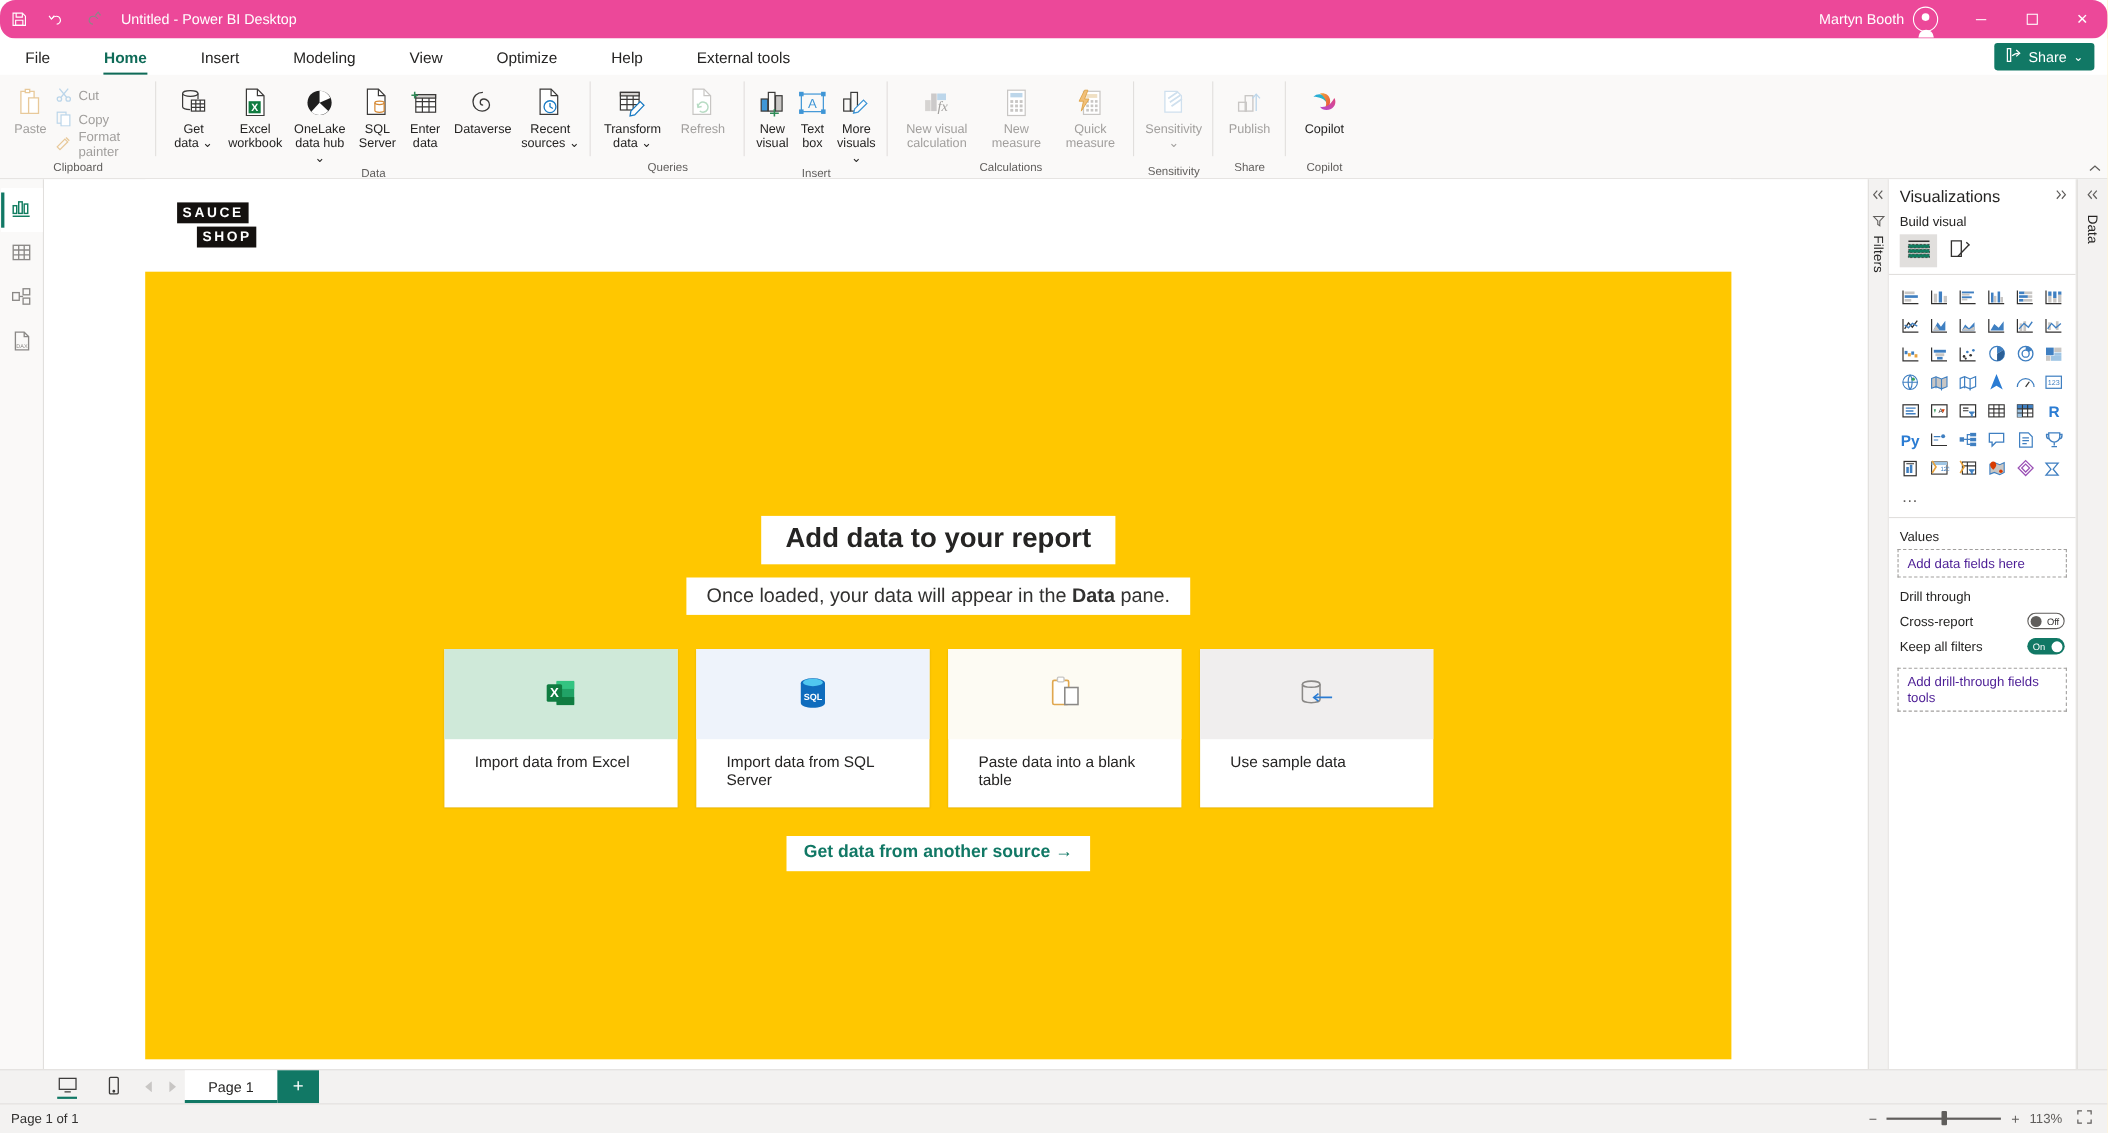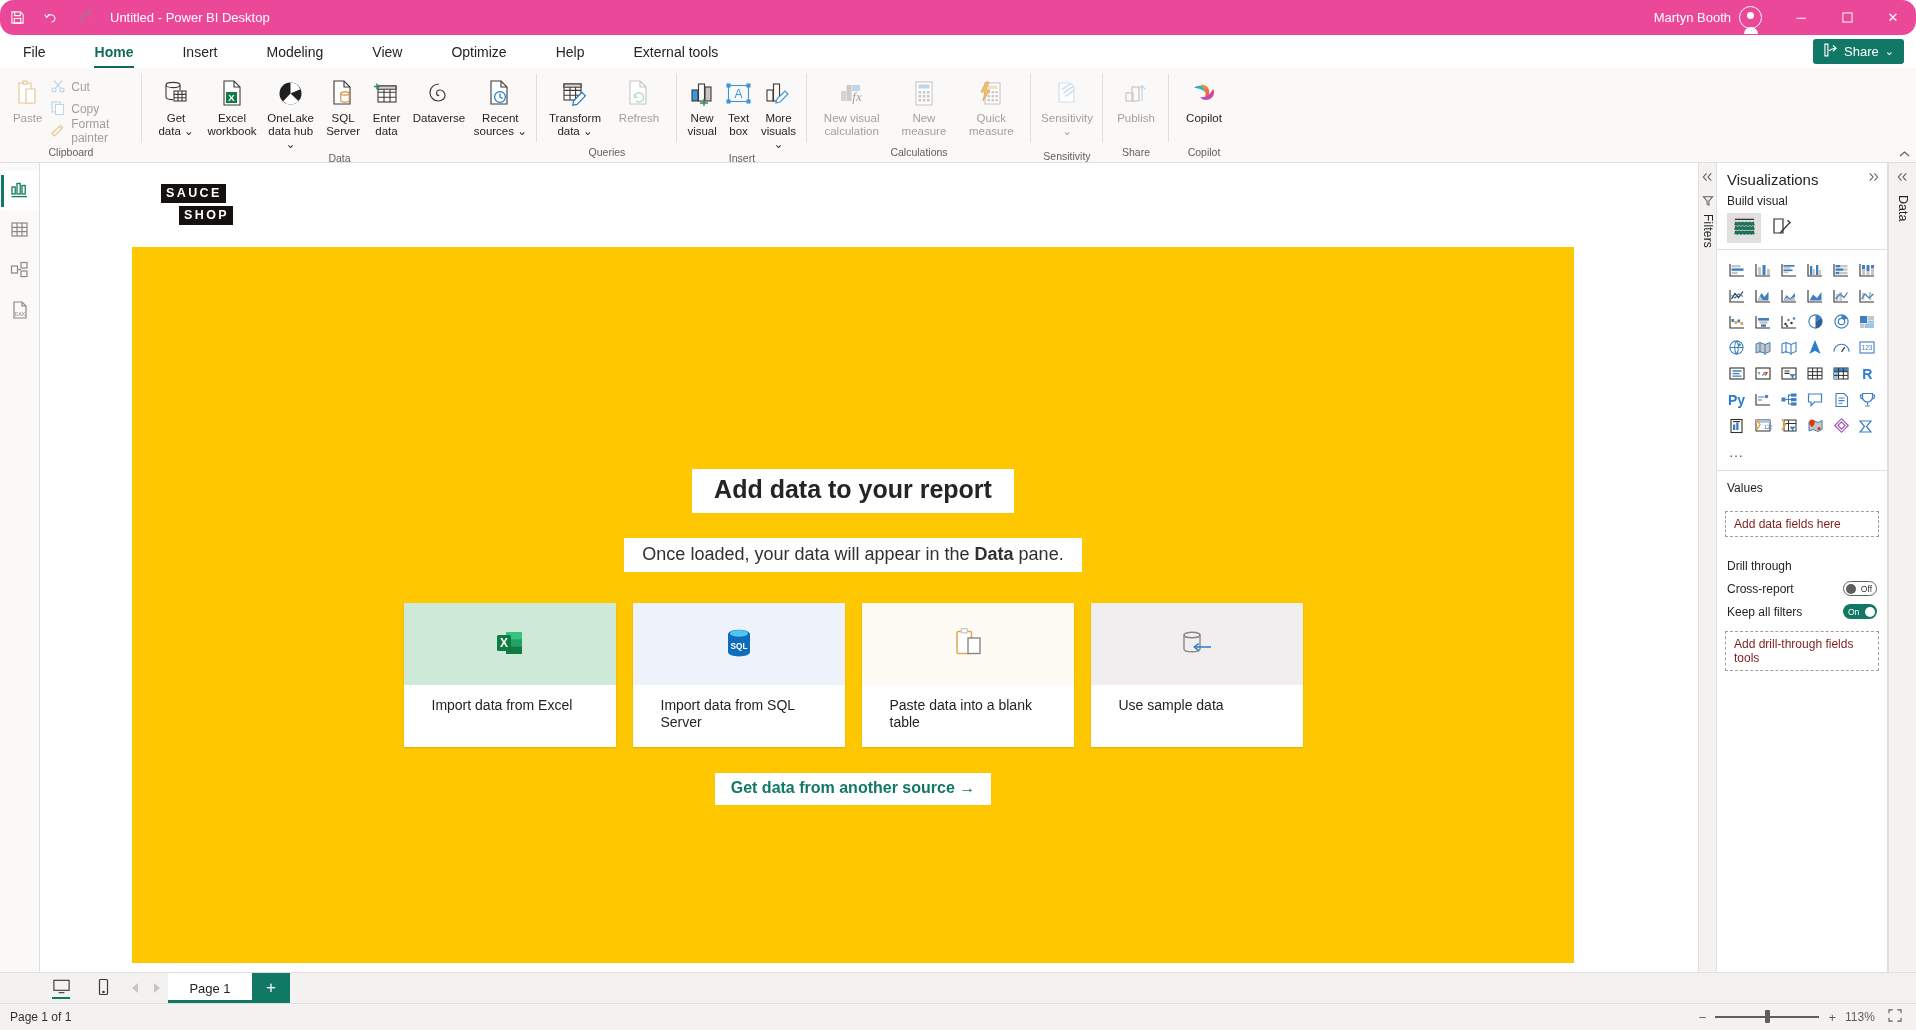--- a/index.html
+++ b/index.html
@@ -150,21 +150,21 @@
   #getdata-center {
     position: absolute; left: 0; right: 0; top: 222px;
     display: flex; flex-direction: column; align-items: center;
   }
   #gd-title {
     background: #ffffff; color: #252423; font-size: 25px; font-weight: bold;
     padding: 8px 22px 11px 22px; line-height: 1;
   }
   #gd-sub {
     background: #ffffff; color: #323130; font-size: 18px;
-    padding: 7px 18px 9px 18px; margin-top: 25px; line-height: 1;
+    padding: 7px 18px 9px 18px; margin-top: 12px; line-height: 1;
   }
   #gd-sub b { font-weight: bold; }
   #gd-cards { display: flex; gap: 17px; margin-top: 31px; }
   .gd-card {
     width: 212px; background: #ffffff; box-shadow: 0 0.6px 1.8px rgba(0,0,0,.13);
   }
   .gd-card .thumb {
     height: 82px; display: flex; align-items: center; justify-content: center;
   }
   .gd-card .cap {
@@ -210,22 +210,22 @@
   #viz-gallery {
     padding: 9px 8px 8px 8px; display: grid; grid-template-columns: repeat(6, 1fr);
     gap: 5px 3px; border-bottom: 1px solid #e1dfdd;
   }
   .viz-icon {
     height: 21px; display: flex; align-items: center; justify-content: center;
     color: #3f7fc1; font-size: 11px;
   }
   .well-title { font-size: 12px; color: #252423; padding: 10px 10px 4px 10px; }
   .well-drop {
-    margin: 12px 8px; border: 1px dashed #a19f9d; background: #ffffff;
-    padding: 5px 8px; font-size: 12px; color: #7f1d1d;
+    margin: 0 8px; border: 1px dashed #a19f9d; background: #ffffff;
+    padding: 5px 8px; font-size: 12px; color: #4c1d95;
   }
   .toggle-row {
     display: flex; align-items: center; justify-content: space-between;
     padding: 4px 10px 4px 10px; font-size: 12px; color: #252423;
   }
   .sw { width: 34px; height: 15px; border-radius: 8px; position: relative;
         display: flex; align-items: center; font-size: 8.5px; }
   .sw.off { background: #ffffff; border: 1px solid #605e5c; color: #323130;
             justify-content: flex-end; padding-right: 4px; }
   .sw.off .knob { position: absolute; left: 1.5px; width: 10px; height: 10px;

